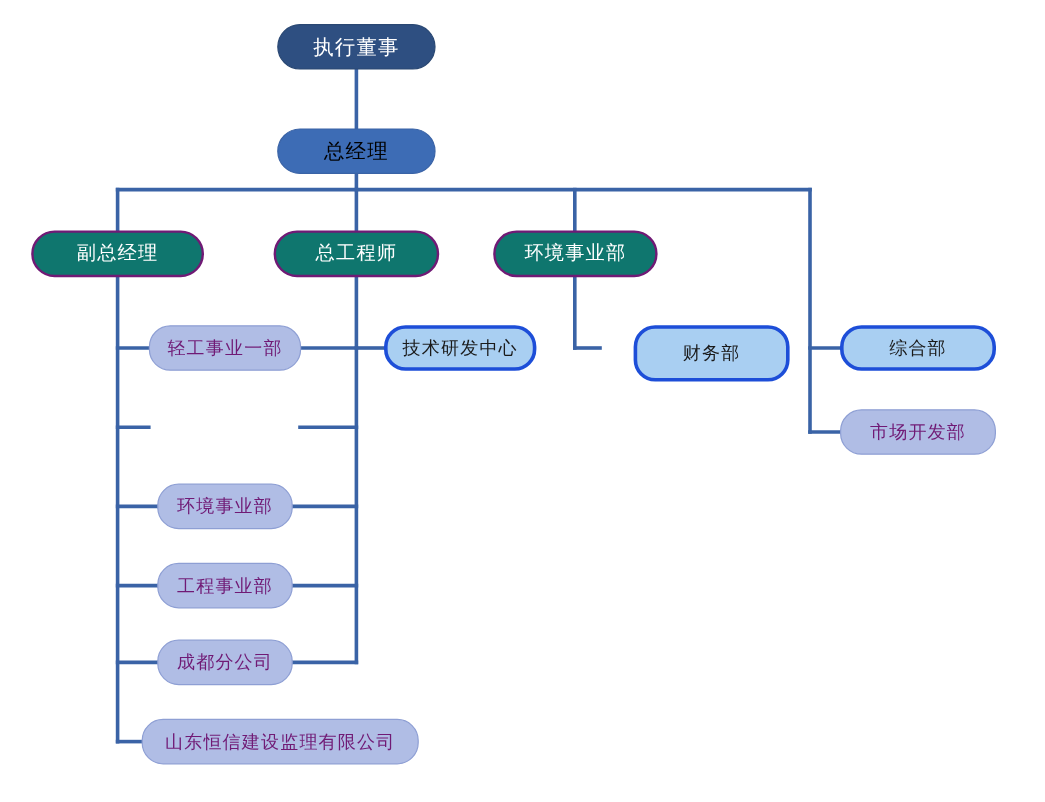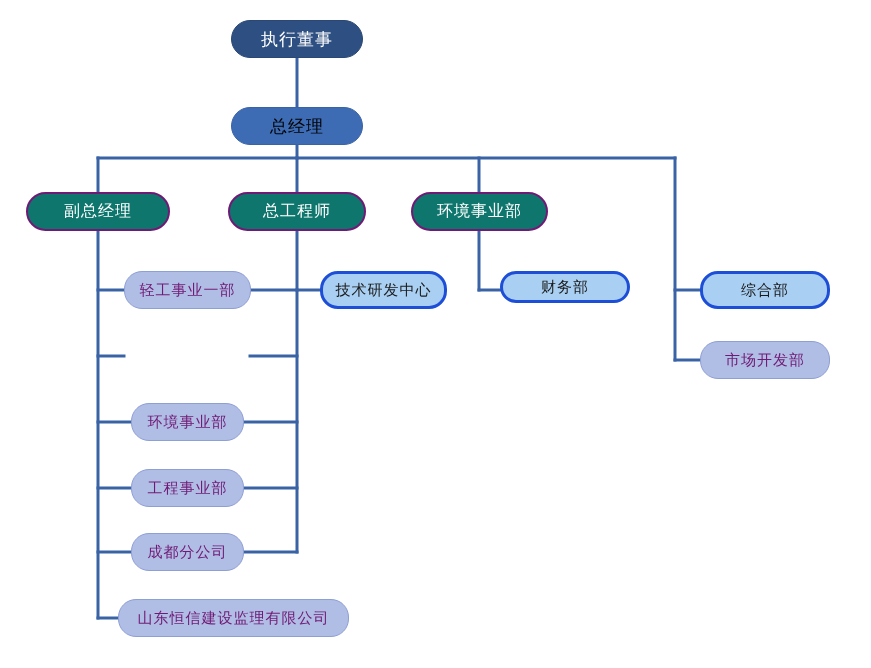--- a/index.html
+++ b/index.html
@@ -127,19 +127,19 @@
   <div class="node dept-peri" style="left:131px;top:403px;width:113px;height:38px;">环境事业部</div>
 
   <div class="node dept-peri" style="left:131px;top:469px;width:113px;height:38px;">工程事业部</div>
 
   <div class="node dept-peri" style="left:131px;top:533px;width:113px;height:38px;">成都分公司</div>
 
   <div class="node dept-peri" style="left:118px;top:599px;width:231px;height:38px;">山东恒信建设监理有限公司</div>
 
   <div class="node dept-sky" style="left:320px;top:271px;width:127px;height:38px;">技术研发中心</div>
 
-  <div class="node dept-sky" style="left:500px;top:271px;width:130px;height:32px;">财务部</div>
+  <div class="node dept-sky" style="left:528px;top:271px;width:130px;height:47px;">财务部</div>
 
   <div class="node dept-sky" style="left:700px;top:271px;width:130px;height:38px;">综合部</div>
 
   <div class="node dept-peri" style="left:700px;top:341px;width:130px;height:38px;">市场开发部</div>
 
 </div>
 
 </body></html>

